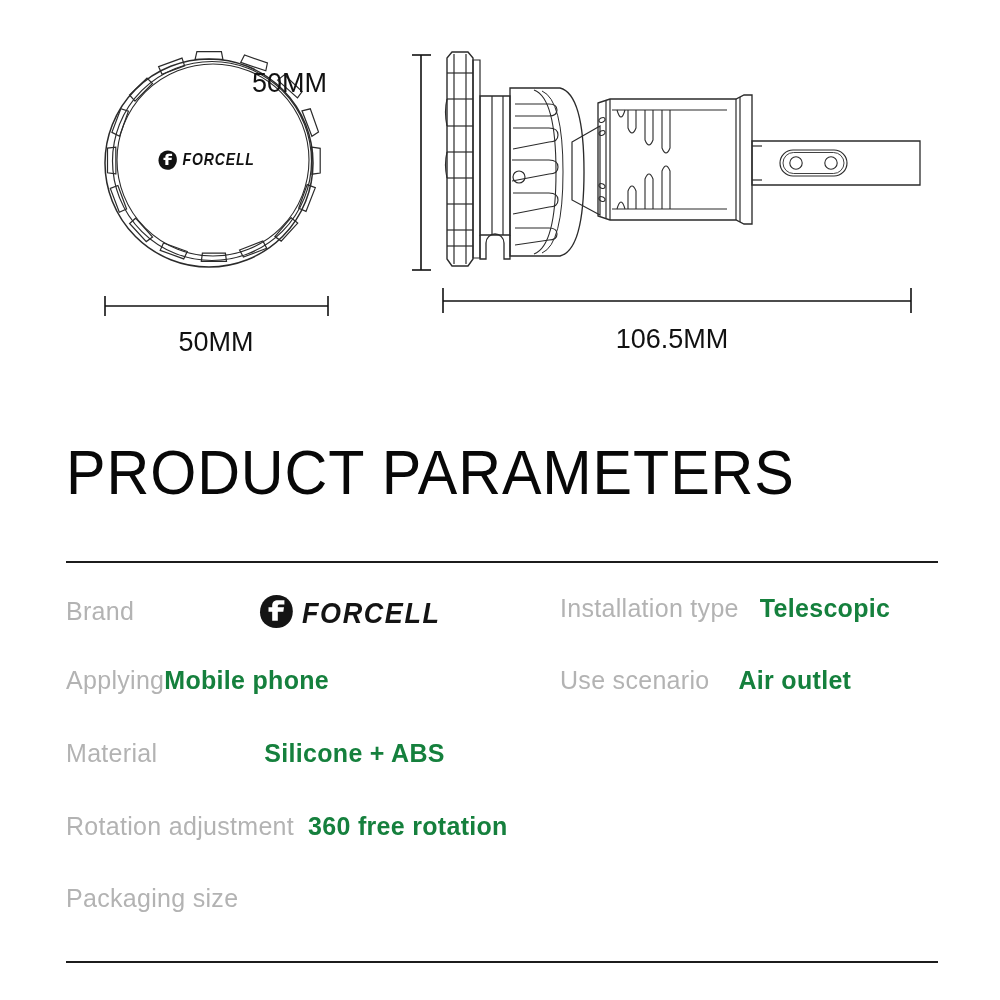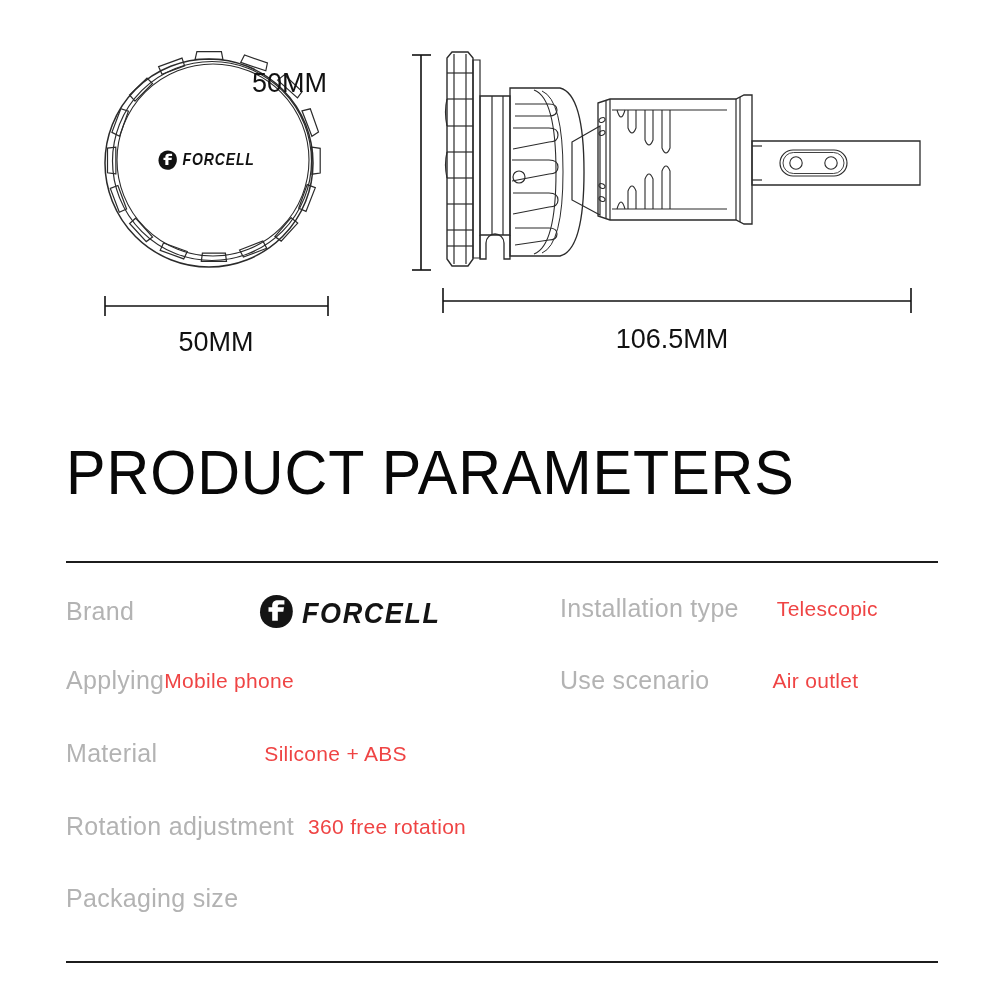--- a/index.html
+++ b/index.html
@@ -80,44 +80,44 @@
     align-items: center;
     white-space: nowrap;
   }
   .spec-label {
     color: #b3b3b3;
     font-size: 25px;
     font-weight: 400;
     letter-spacing: 0.3px;
   }
   .spec-value {
-    color: #ef4444;
-    font-size: 21px;
-    font-weight: 400;
+    color: #15803d;
+    font-size: 25px;
+    font-weight: 700;
     letter-spacing: 0.3px;
   }
 
   
   #row-1 { top: 33px; }
   #row-2 { top: 105px; }
   #row-3 { top: 178px; }
   #row-4 { top: 251px; }
   #row-5 { top: 323px; }
 
   
   .col-left  { left: 66px; }
-  .col-right { left: 560px; gap: 17px; }
+  .col-right { left: 560px; }
 
   .val-off-brand   { margin-left: 125px; }
   .val-off-apply   { }
   .val-off-mat     { margin-left: 107px; }
   .val-off-rot     { margin-left: 14px; }
   .val-off-pack    { margin-left: 22px; }
   .val-off-instl   { margin-left: 21px; }
-  .val-off-scen    { margin-left: 46px; }
+  .val-off-scen    { margin-left: 29px; }
 
   
   .forcell-logo { display: block; }
 </style>
 </head>
 <body>
 
 <div id="drawing-area">
   <svg id="drawing-svg" width="1000" height="400" viewBox="0 0 1000 400" xmlns="http://www.w3.org/2000/svg">
 

